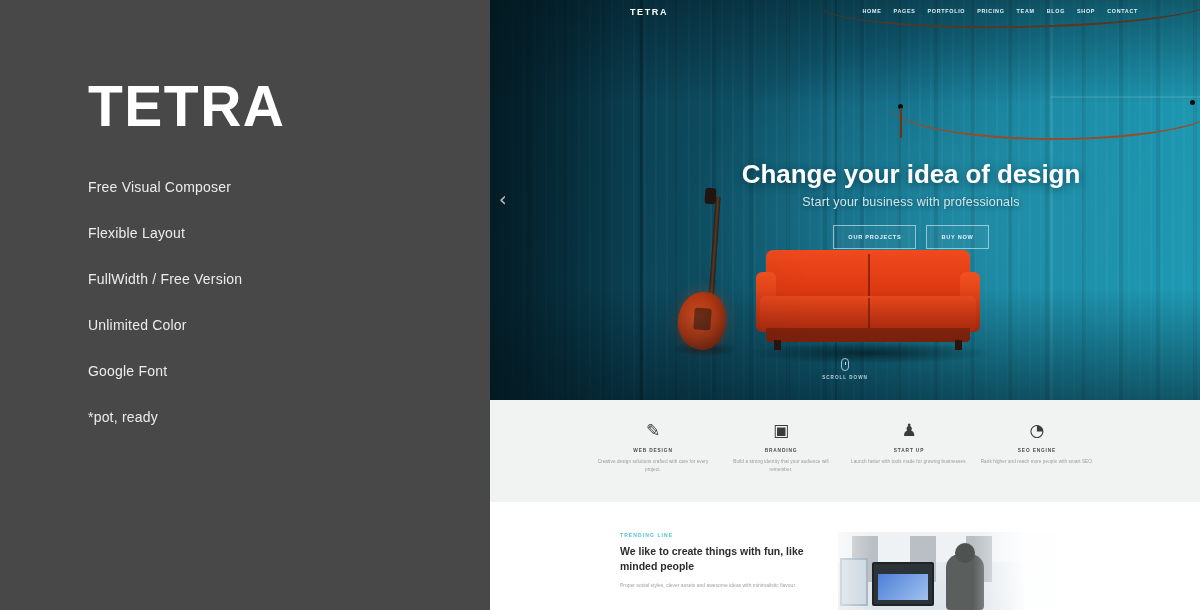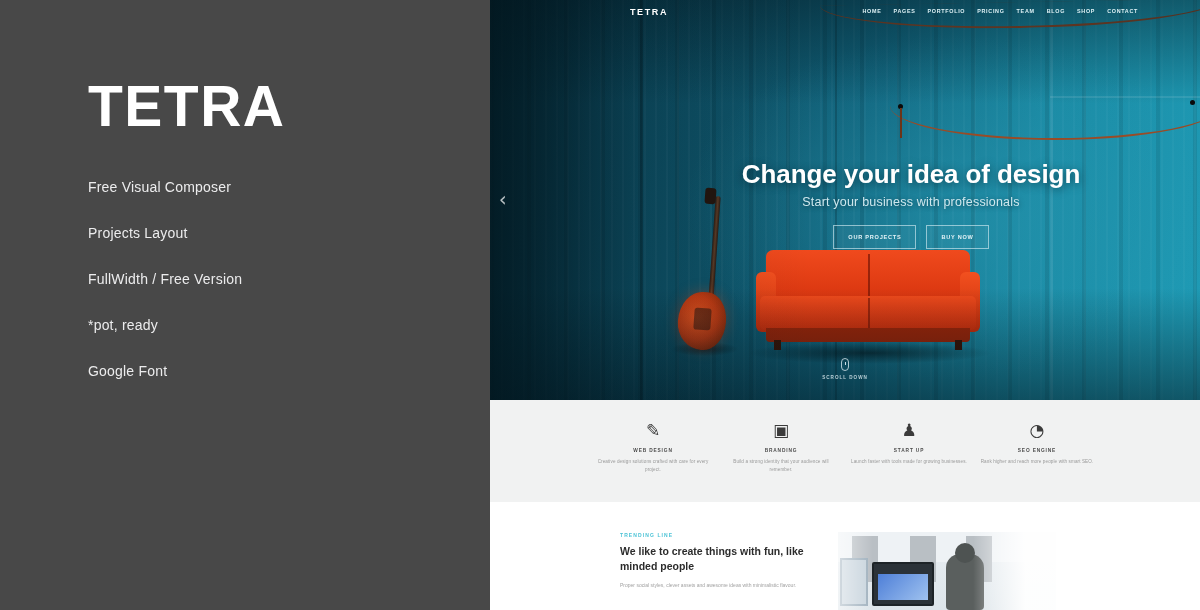--- a/index.html
+++ b/index.html
@@ -298,24 +298,25 @@
 </style>
 </head>
 <body>
 
 <div class="stage">
 
   <aside class="promo">
     <h1 class="promo-title">TETRA</h1>
     <ul class="promo-list">
       <li>Free Visual Composer</li>
-      <li>Projects Layout</li>
+      <li>Flexible Layout</li>
       <li>FullWidth / Free Version</li>
+      <li>Unlimited Color</li>
+      <li>Google Font</li>
       <li>*pot, ready</li>
-      <li>Google Font</li>
     </ul>
   </aside>
 
   <section class="preview">
 
     <div class="hero">
       <div class="hero-streaks"></div>
       <div class="seam v1"></div>
       <div class="seam v2"></div>
       <div class="seam v3"></div>

